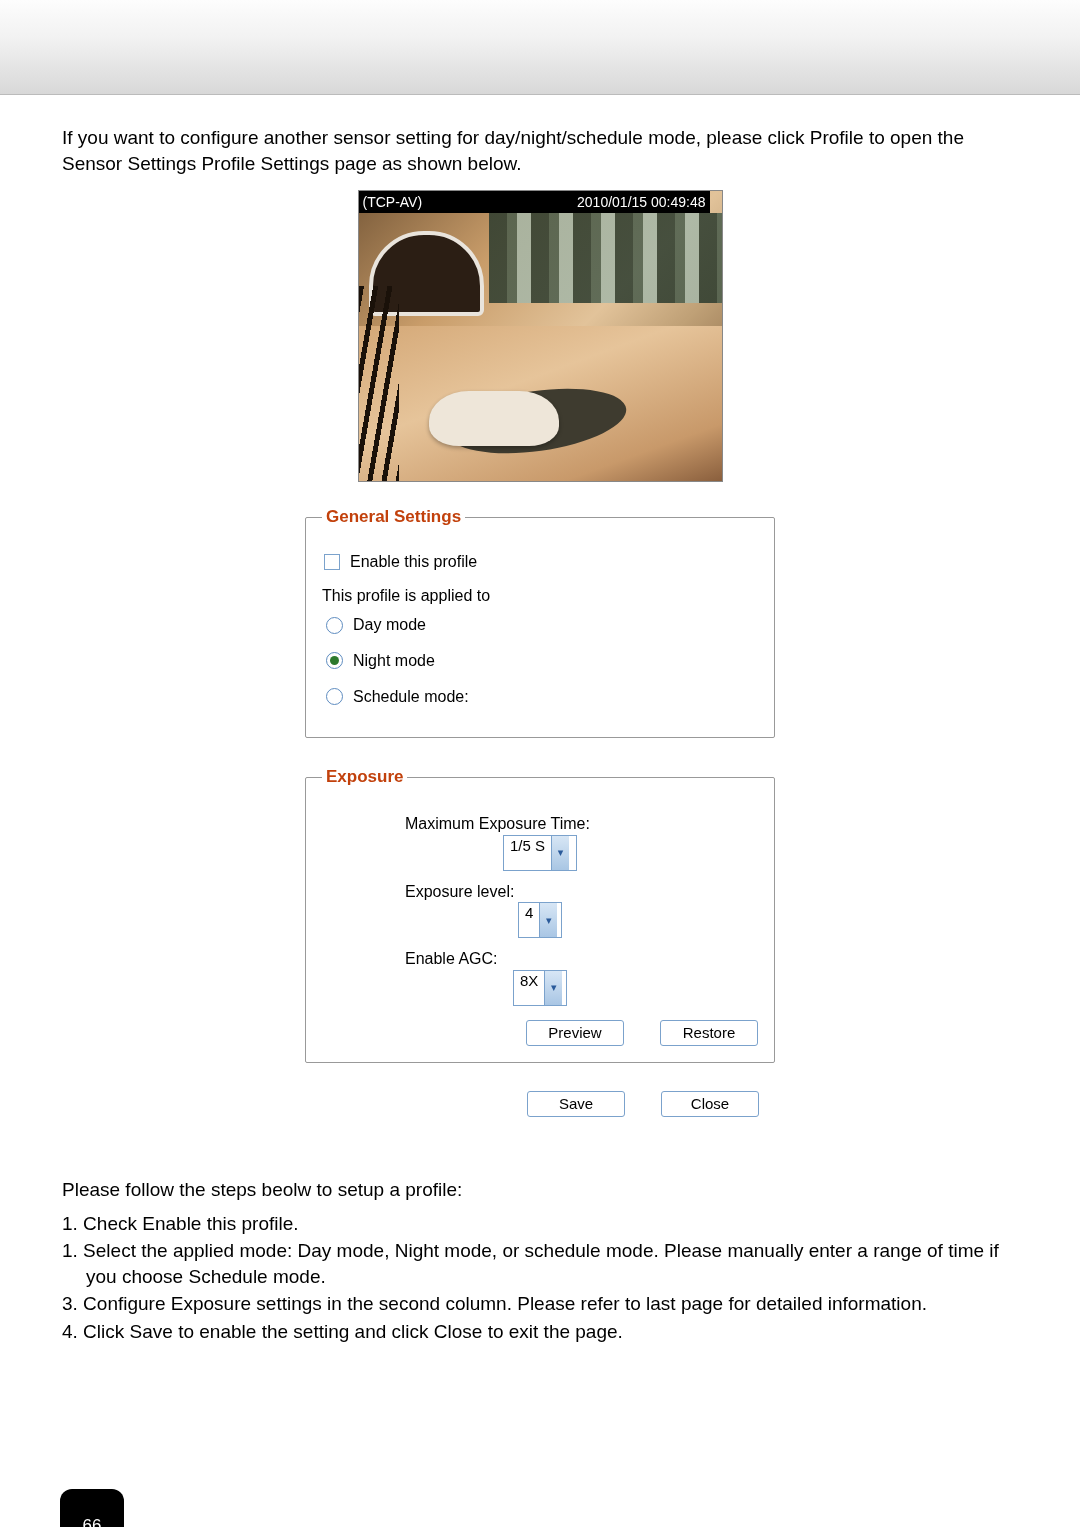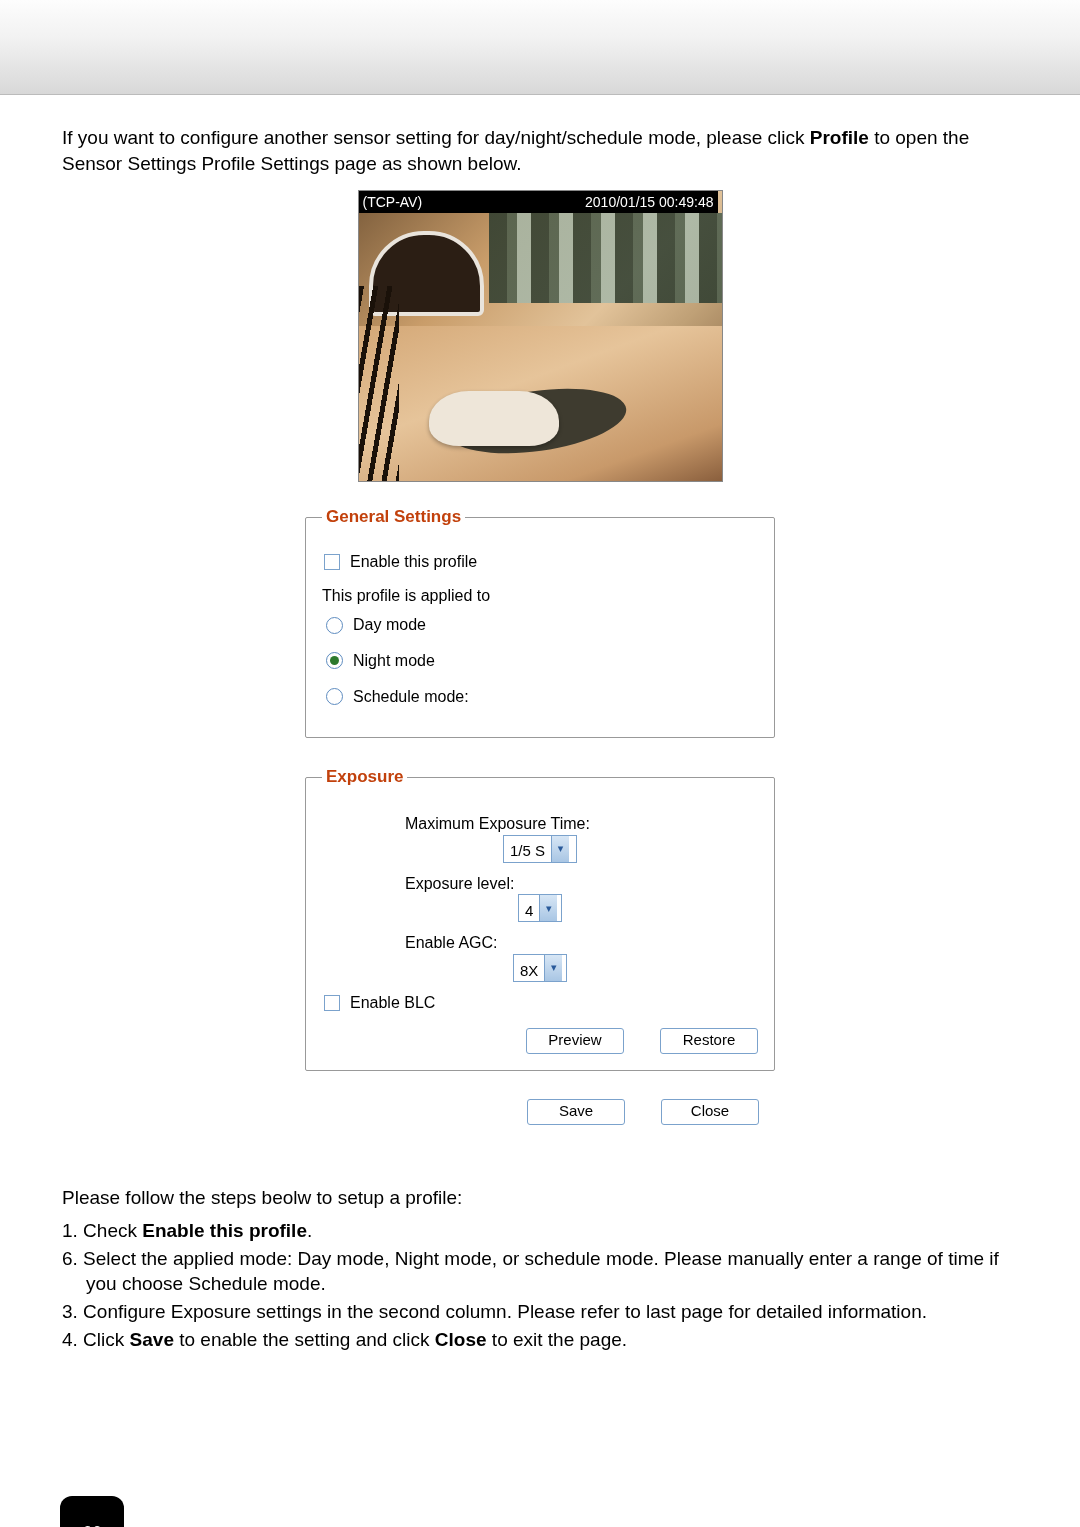--- a/index.html
+++ b/index.html
@@ -14,34 +14,34 @@
     height: 95px;
     background: linear-gradient(to bottom, #fdfdfd 0%, #f2f2f2 40%, #d8d8d8 100%);
     border-bottom: 1px solid #bbb;
   }
   .content {
     padding: 30px 62px 20px 62px;
     font-size: 19px;
     line-height: 1.35;
   }
   .intro-text { margin-bottom: 14px; }
-  .bold { font-weight: bold; }
+  .bold { font-weight: normal; }
   .preview-tile {
     width: 365px;
     height: 292px;
     margin: 0 auto 24px auto;
     border: 1px solid #888;
     position: relative;
     background:
       linear-gradient(135deg, #7a5b3a 0%, #c99d6a 30%, #e2c39a 55%, #bfa076 70%, #6b4a2b 100%);
     overflow: hidden;
   }
   .preview-top {
     position: absolute;
-    top: 0; left: 0; right: 4px;
+    top: 0; left: 0; right: 12px;
     height: 22px;
     background: #000;
     color: #fff;
     font-size: 14px;
     display: flex;
     justify-content: space-between;
     align-items: center;
     padding: 0 4px;
   }
   .preview-scene-windows {
@@ -129,23 +129,23 @@
   }
   .field-row {
     display: flex;
     align-items: center;
     margin: 6px 0 10px 0;
     flex-direction: column;
   }
   .field-label { width: 270px; }
   .select {
     display: inline-flex;
-    align-items: flex-end;
+    align-items: flex-start;
     border: 1px solid #7ba2cc;
-    height: 28px;
+    height: 36px;
     background: #fff;
     font-size: 15px;
   }
   .select .val { padding: 0 6px; }
   .select .arrow {
     width: 18px; height: 100%;
     background: linear-gradient(#d7e6f5, #a9c6e4);
     border-left: 1px solid #7ba2cc;
     display: flex;
     align-items: center;
@@ -269,44 +269,40 @@
       </div>
 
       <div class="field-row">
         <span class="field-label">Enable AGC:</span>
         <div class="select" style="width:54px">
           <span class="val">8X</span>
           <span class="arrow">▾</span>
         </div>
       </div>
 
-      <div class="check-row">
-        <input type="checkbox" style="">
-        <span>Enable BLC</span>
-      </div>
 
       <div class="btn-row">
         <div class="btn">Preview</div>
         <div class="btn">Restore</div>
       </div>
     </fieldset>
   </div>
 
   <div class="btn-row outer">
     <div class="btn">Save</div>
     <div class="btn">Close</div>
   </div>
 
   <div class="instructions">
     <p>Please follow the steps beolw to setup a profile:</p>
     <ol>
       <li>
         <span>1. Check </span><span class="bold">Enable this profile</span><span>.</span>
       </li>
-      <li>6. Select the applied mode: Day mode, Night mode, or schedule mode. Please manually enter a range of time if you choose Schedule mode.</li>
+      <li>1. Select the applied mode: Day mode, Night mode, or schedule mode. Please manually enter a range of time if you choose Schedule mode.</li>
       <li>3. Configure Exposure settings in the second column. Please refer to last page for detailed information.</li>
       <li>
         <span>4. Click </span><span class="bold">Save</span><span> to enable the setting and click </span><span class="bold">Close</span><span> to exit the page.</span>
       </li>
     </ol>
   </div>
 
 </div>
 
 <div class="page-tab">

